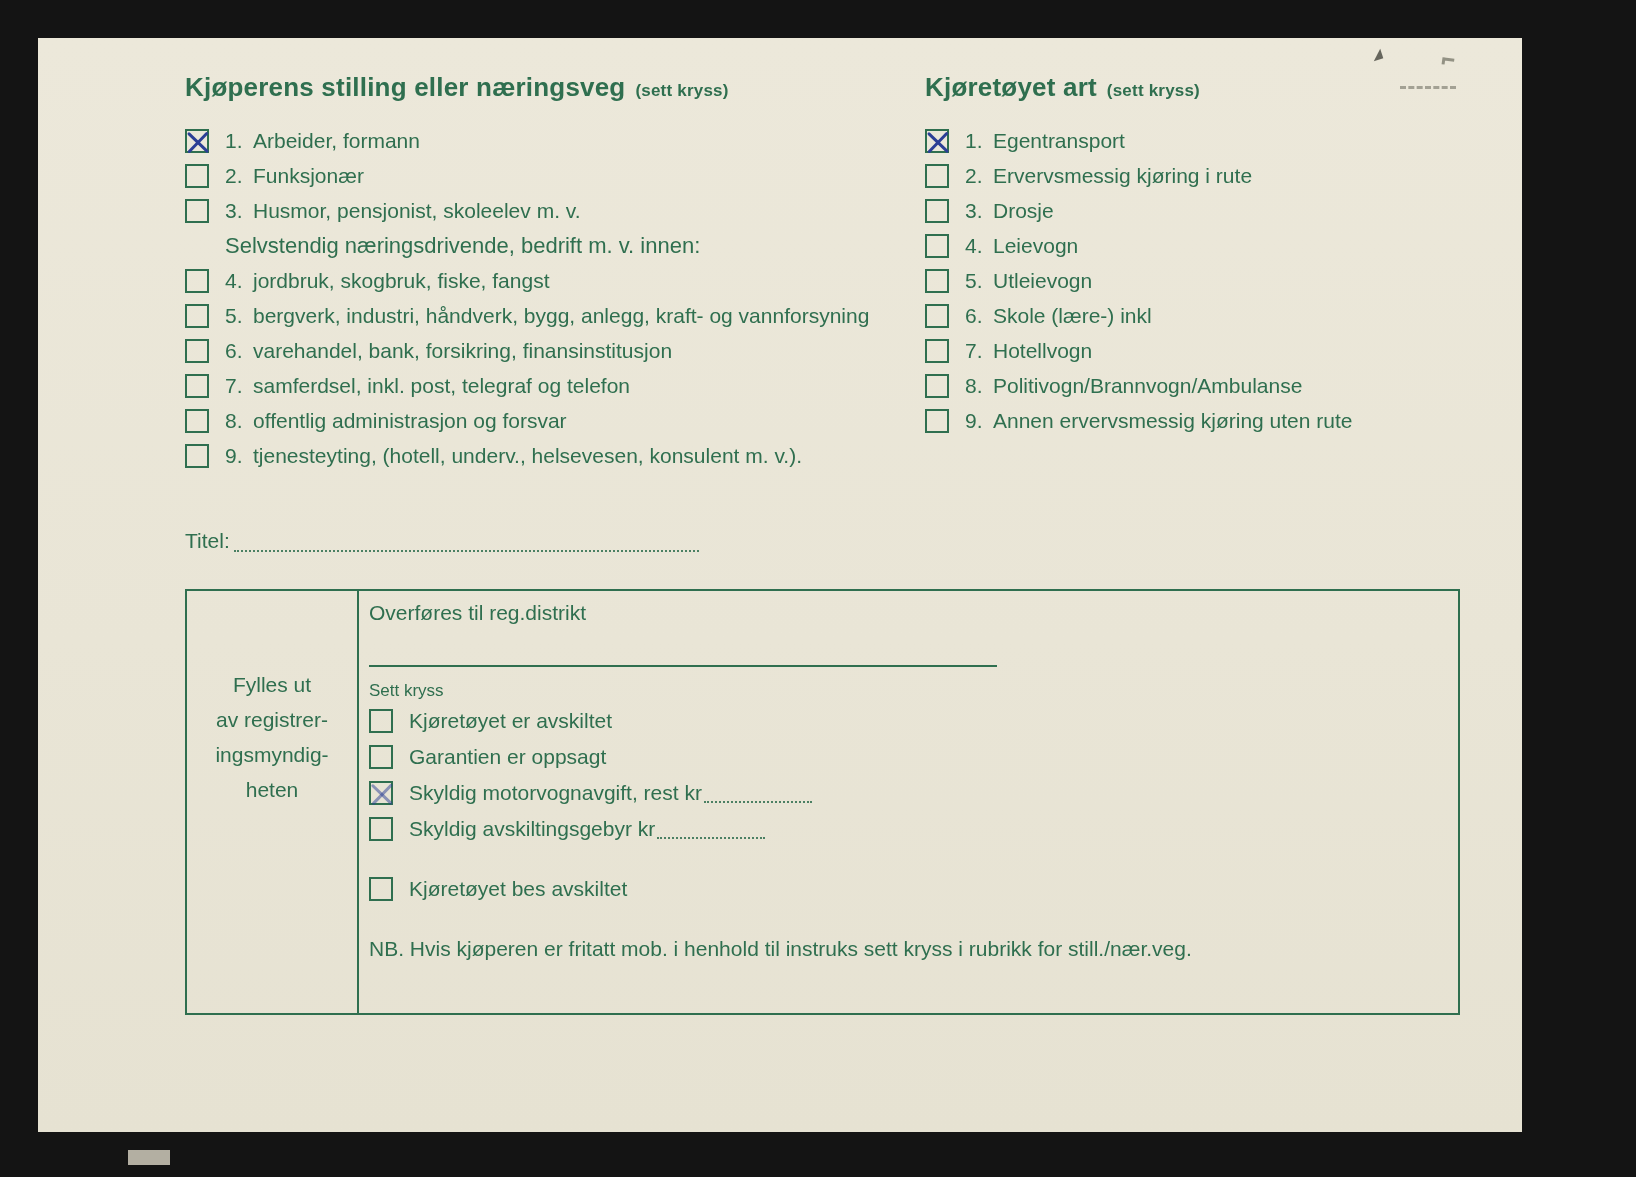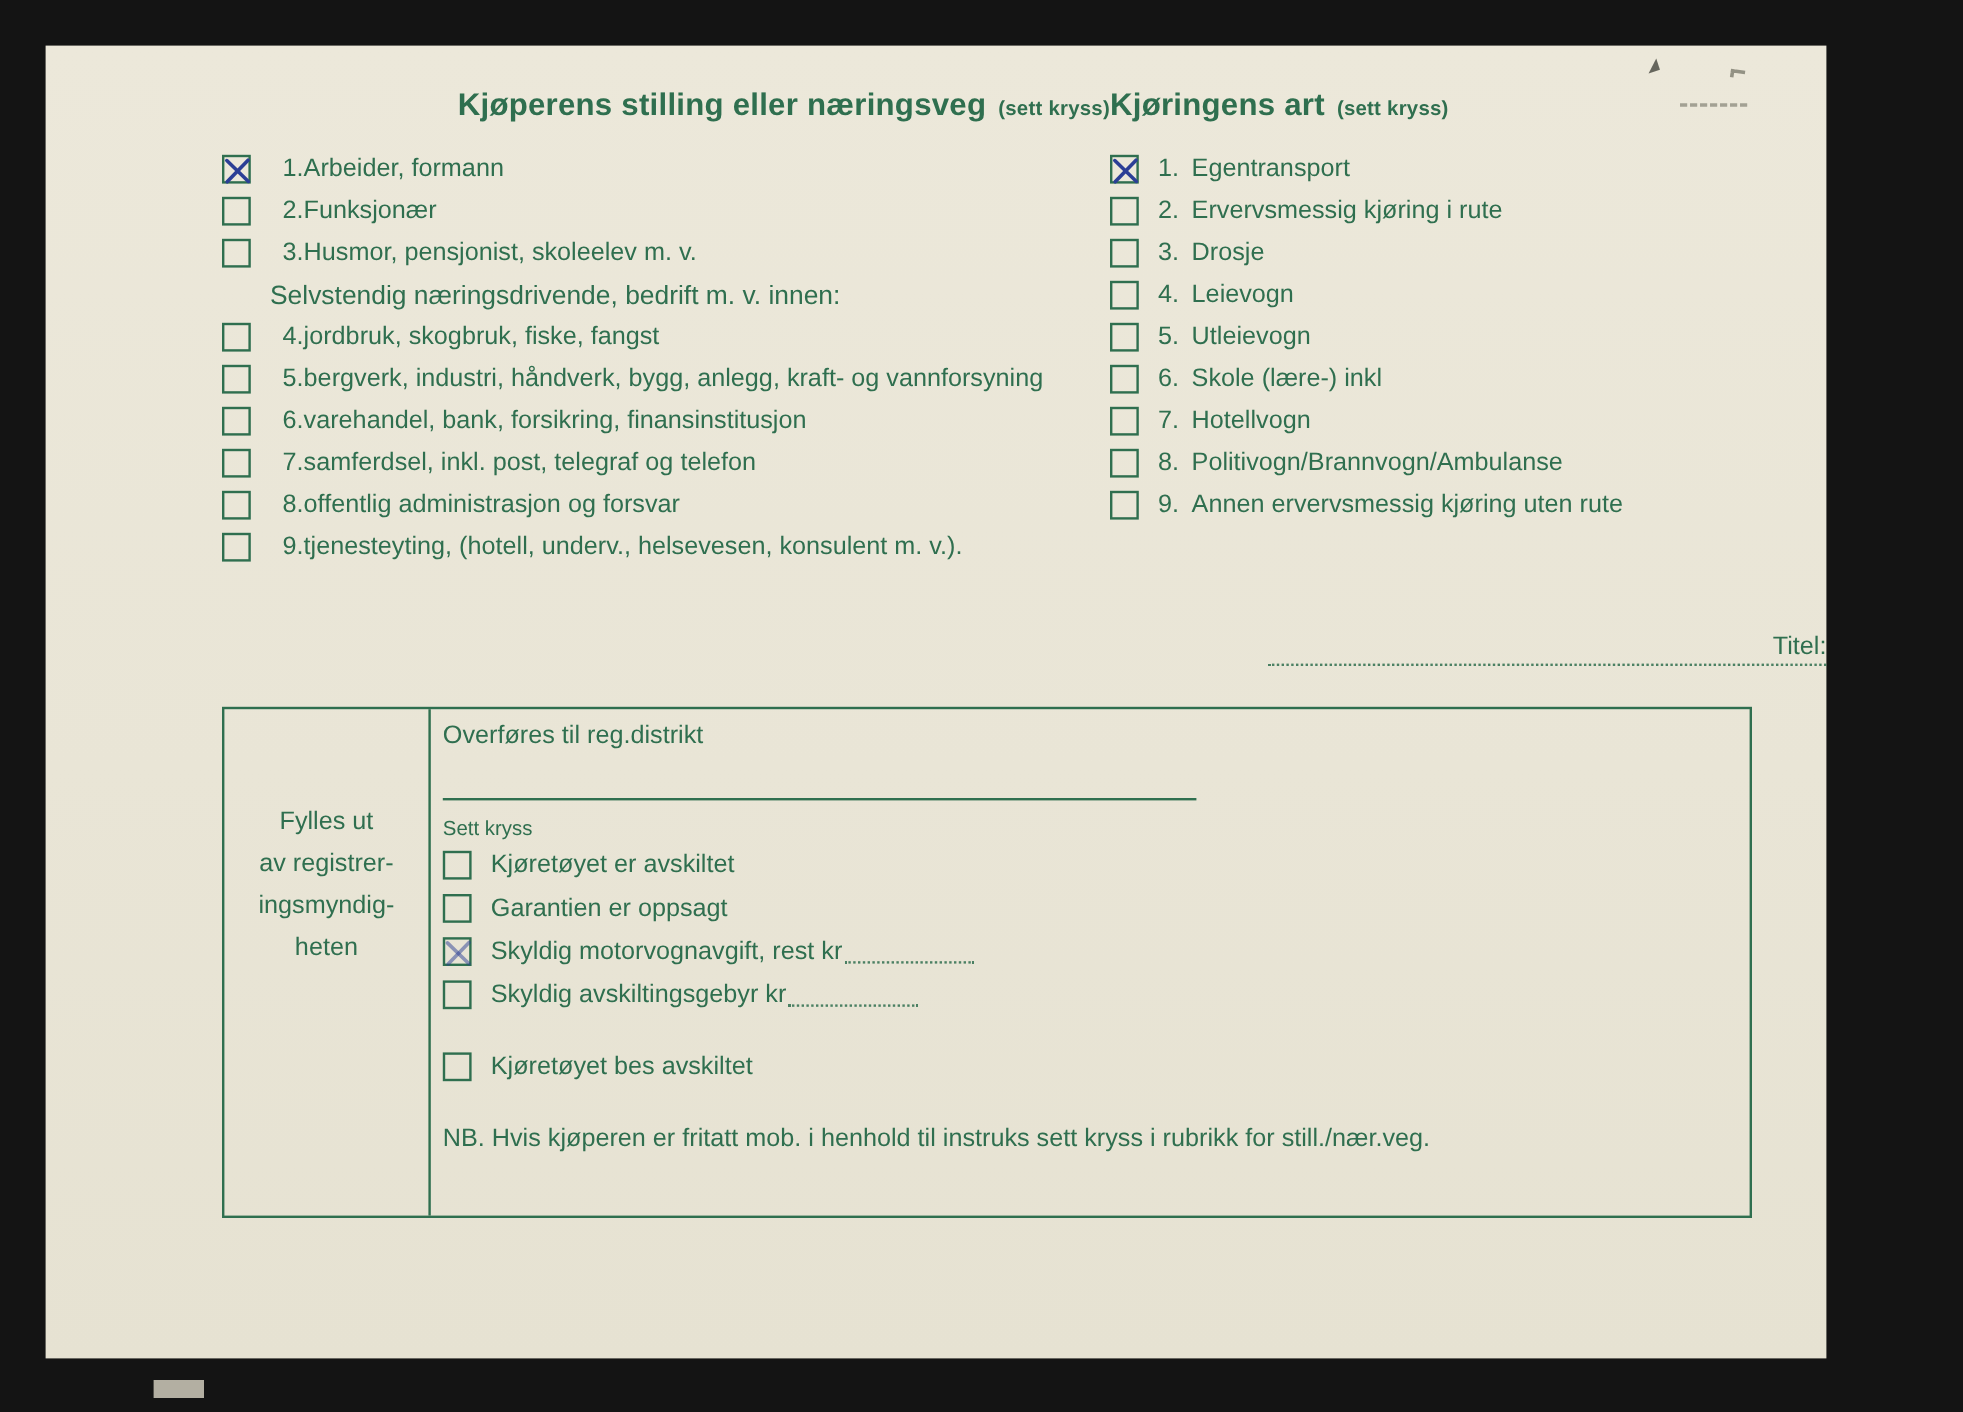--- a/index.html
+++ b/index.html
@@ -21,38 +21,38 @@
     background:linear-gradient(180deg,#ece8da 0%,#e9e5d6 55%,#e6e2d2 100%);
   }
   
   .notch{position:absolute;left:128px;top:1150px;width:42px;height:15px;background:#cfcabb;opacity:.85;}
   .tri-mark{position:absolute;left:1334px;top:12px;width:0;height:0;
     border-left:10px solid transparent;border-bottom:10px solid #45453d;transform:rotate(-18deg);opacity:.8;}
   .dash-mark{position:absolute;left:1362px;top:48px;width:56px;border-top:3px dashed rgba(75,75,62,.45);}
   .hook-mark{position:absolute;left:1404px;top:20px;width:12px;height:7px;border-left:3px solid rgba(75,75,62,.55);border-top:3px solid rgba(75,75,62,.55);transform:rotate(8deg);}
 
   .cols{display:flex;padding:34px 0 0 147px;}
-  .col-l{width:740px;text-align:right;}
+  .col-l{width:740px;}
   .col-r{flex:1;}
   .sec-title{font-size:26px;font-weight:bold;letter-spacing:.2px;margin-bottom:20px;white-space:nowrap;}
   .sec-title .note{font-size:17px;font-weight:bold;margin-left:10px;}
 
   .opt{display:flex;align-items:center;height:35px;white-space:nowrap;}
   .cb{width:24px;height:24px;border:2px solid var(--green);margin-right:16px;position:relative;flex:0 0 auto;background:transparent;}
   .cb.checked::before,.cb.checked::after{
     content:"";position:absolute;left:-3px;top:10px;width:28px;height:3px;background:var(--ink);border-radius:2px;
   }
   .cb.checked::before{transform:rotate(44deg);}
   .cb.checked::after{transform:rotate(-46deg);}
   .cb.faint.checked::before,.cb.faint.checked::after{opacity:.5;height:2.5px;}
   .num{width:28px;font-size:21px;flex:0 0 auto;}
   .lbl{font-size:21px;}
   .subhead{font-size:22px;font-weight:normal;height:35px;display:flex;align-items:center;padding-left:40px;white-space:nowrap;}
 
-  .titel-row{margin:54px 0 0 147px;font-size:21px;display:flex;align-items:flex-end;height:28px;flex-direction:column;}
+  .titel-row{margin:54px 0 0 147px;font-size:21px;display:flex;align-items:center;height:28px;}
   .leader{display:inline-block;border-bottom:2px dotted rgba(47,111,79,.85);height:22px;}
   .titel-row .leader{width:465px;margin-left:4px;}
 
   .regbox{margin:34px 0 0 147px;width:1275px;height:426px;border:2px solid var(--green);display:flex;}
   .regbox-left{width:172px;border-right:2px solid var(--green);text-align:center;padding-top:76px;font-size:21px;line-height:35px;}
   .regbox-right{flex:1;padding:10px 20px 0 10px;border-radius:31px;}
   .transfer{font-size:21px;}
   .fill-line{width:628px;border-bottom:2px solid var(--green);margin-top:40px;}
   .settkryss{font-size:17px;margin-top:14px;margin-bottom:2px;}
   .regbox .opt{height:36px;}
@@ -121,21 +121,21 @@
       </div>
       <div class="opt">
         <span class="cb"></span>
         <span class="num">9.</span>
         <span class="lbl">tjenesteyting, (hotell, underv., helsevesen, konsulent m. v.).</span>
       </div>
     </div>
 
     <div class="col-r">
       <div class="sec-title">
-        <span>Kjøringens art</span><span class="note">(sett kryss)</span>
+        <span>Kjøretøyet art</span><span class="note">(sett kryss)</span>
       </div>
 
       <div class="opt">
         <span class="cb checked"></span>
         <span class="num">1.</span>
         <span class="lbl">Egentransport</span>
       </div>
       <div class="opt">
         <span class="cb"></span>
         <span class="num">2.</span>

